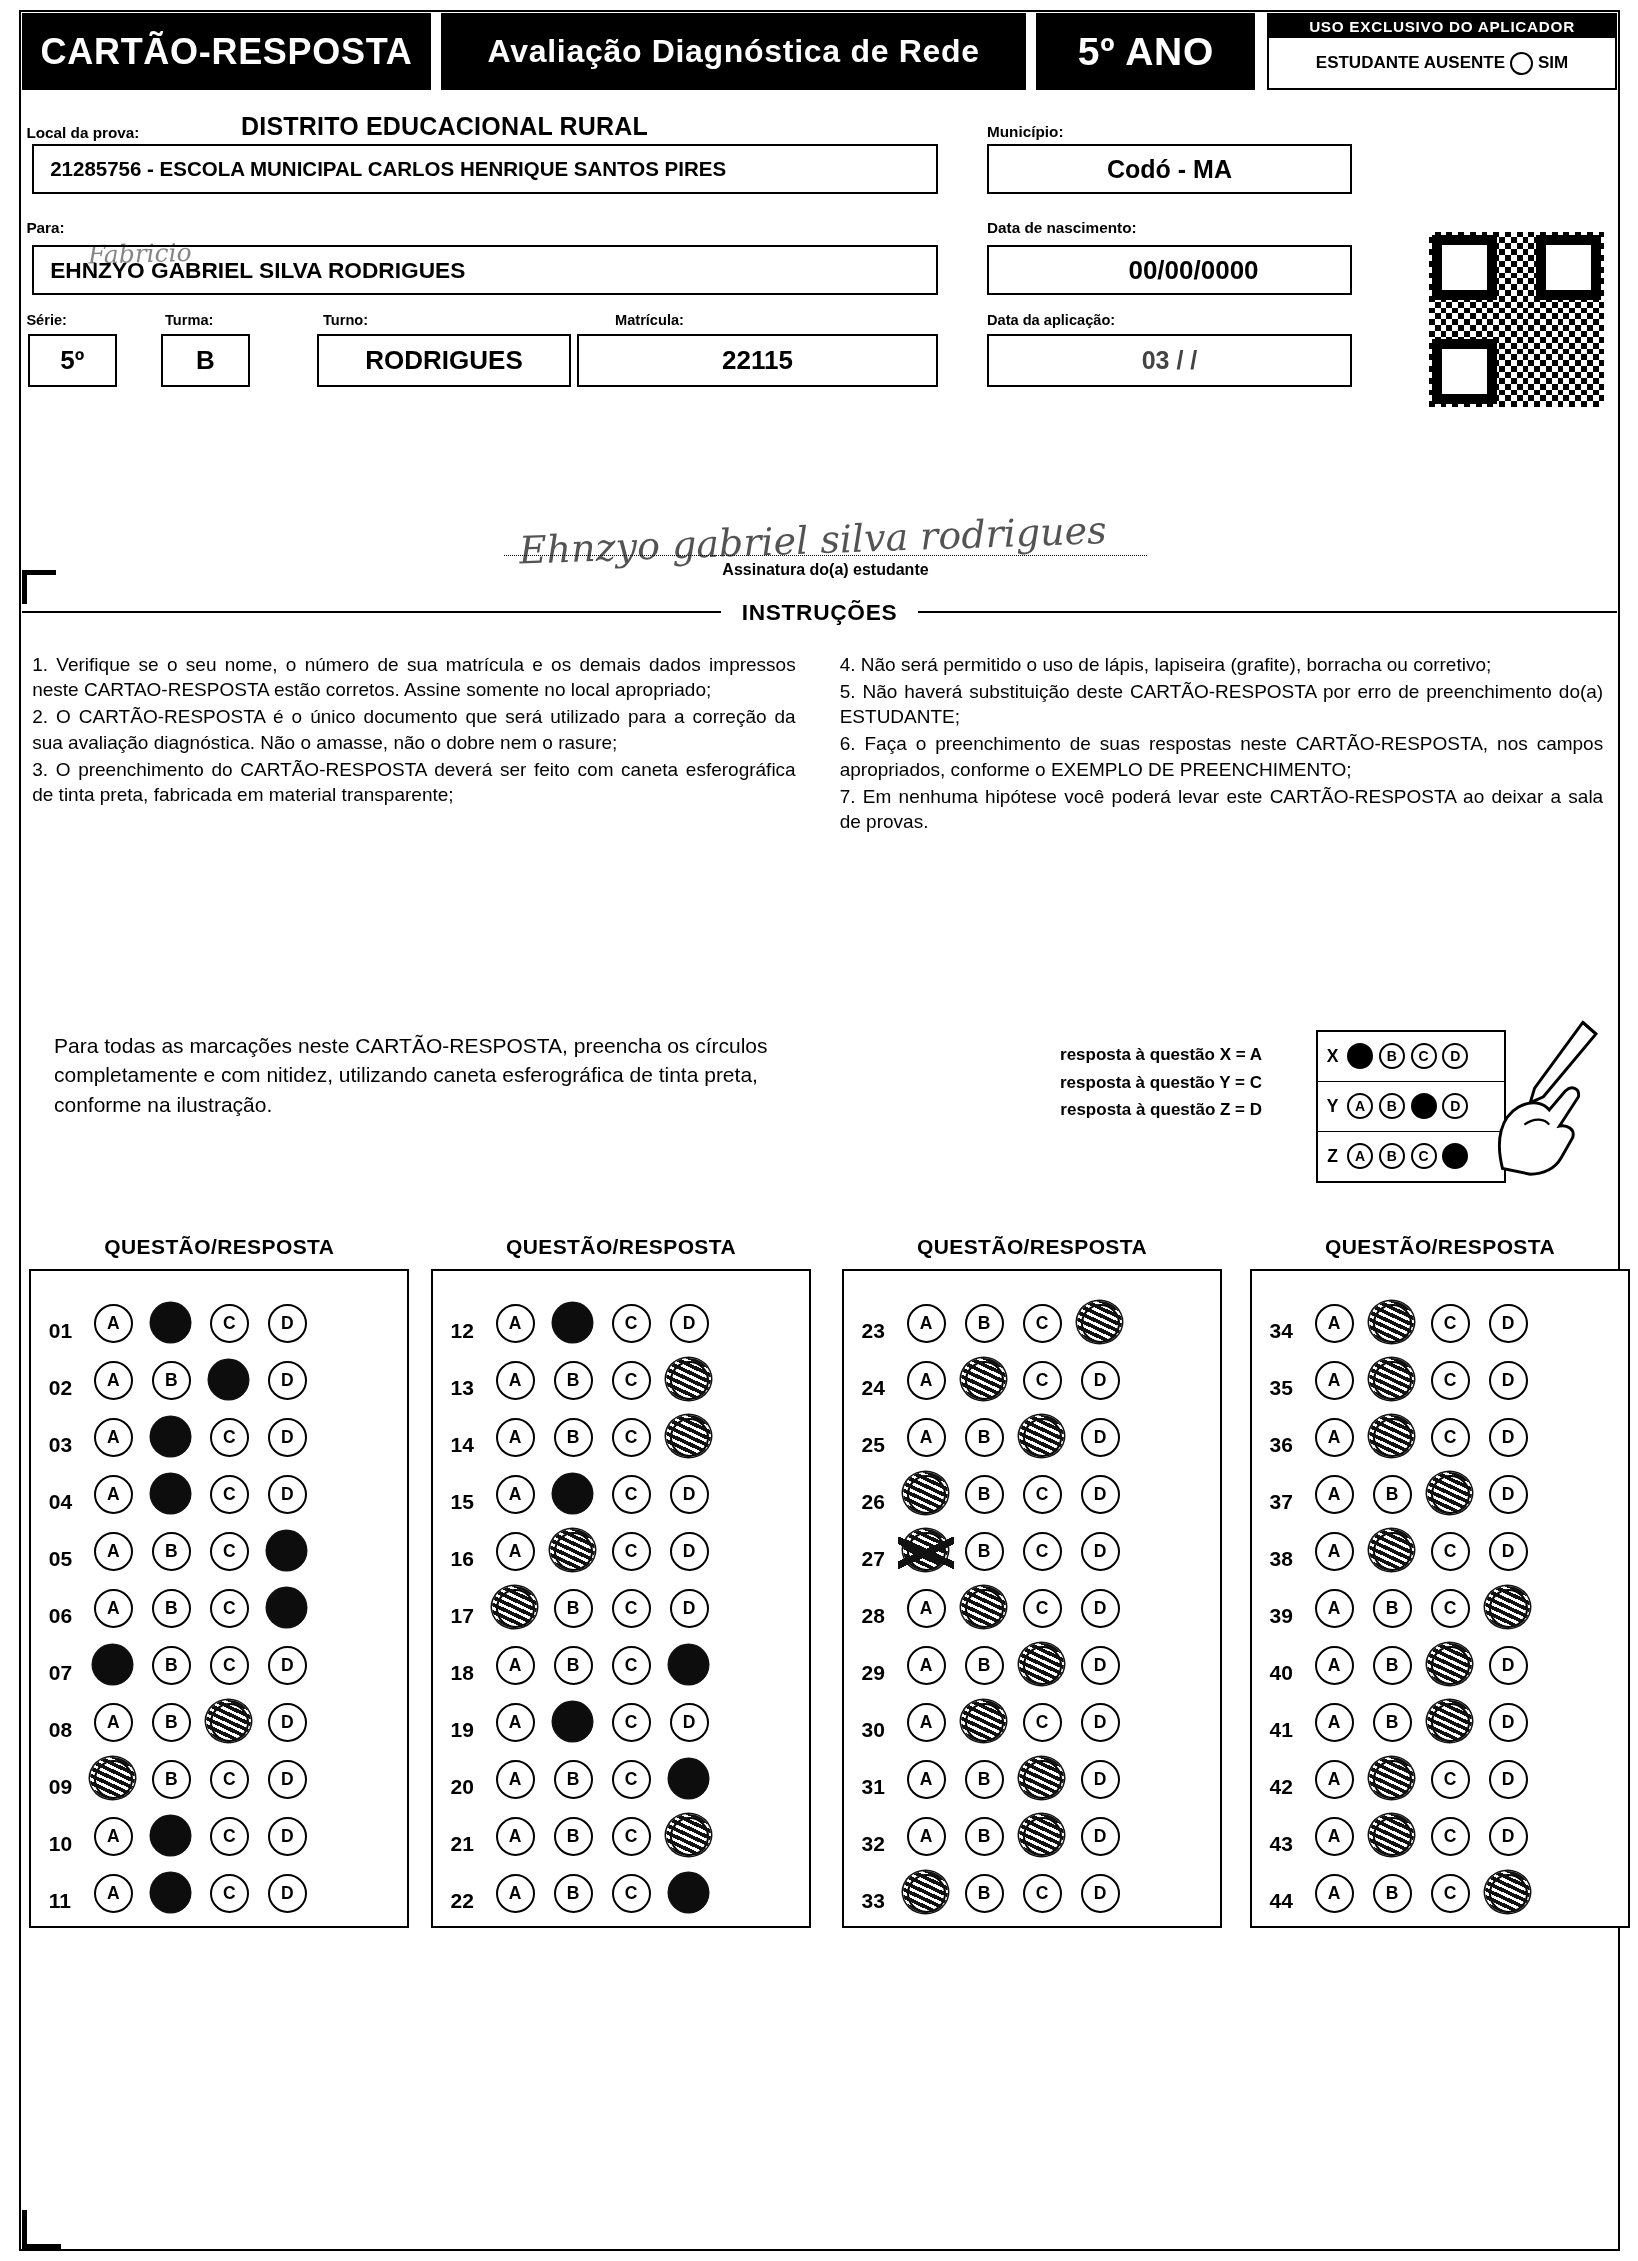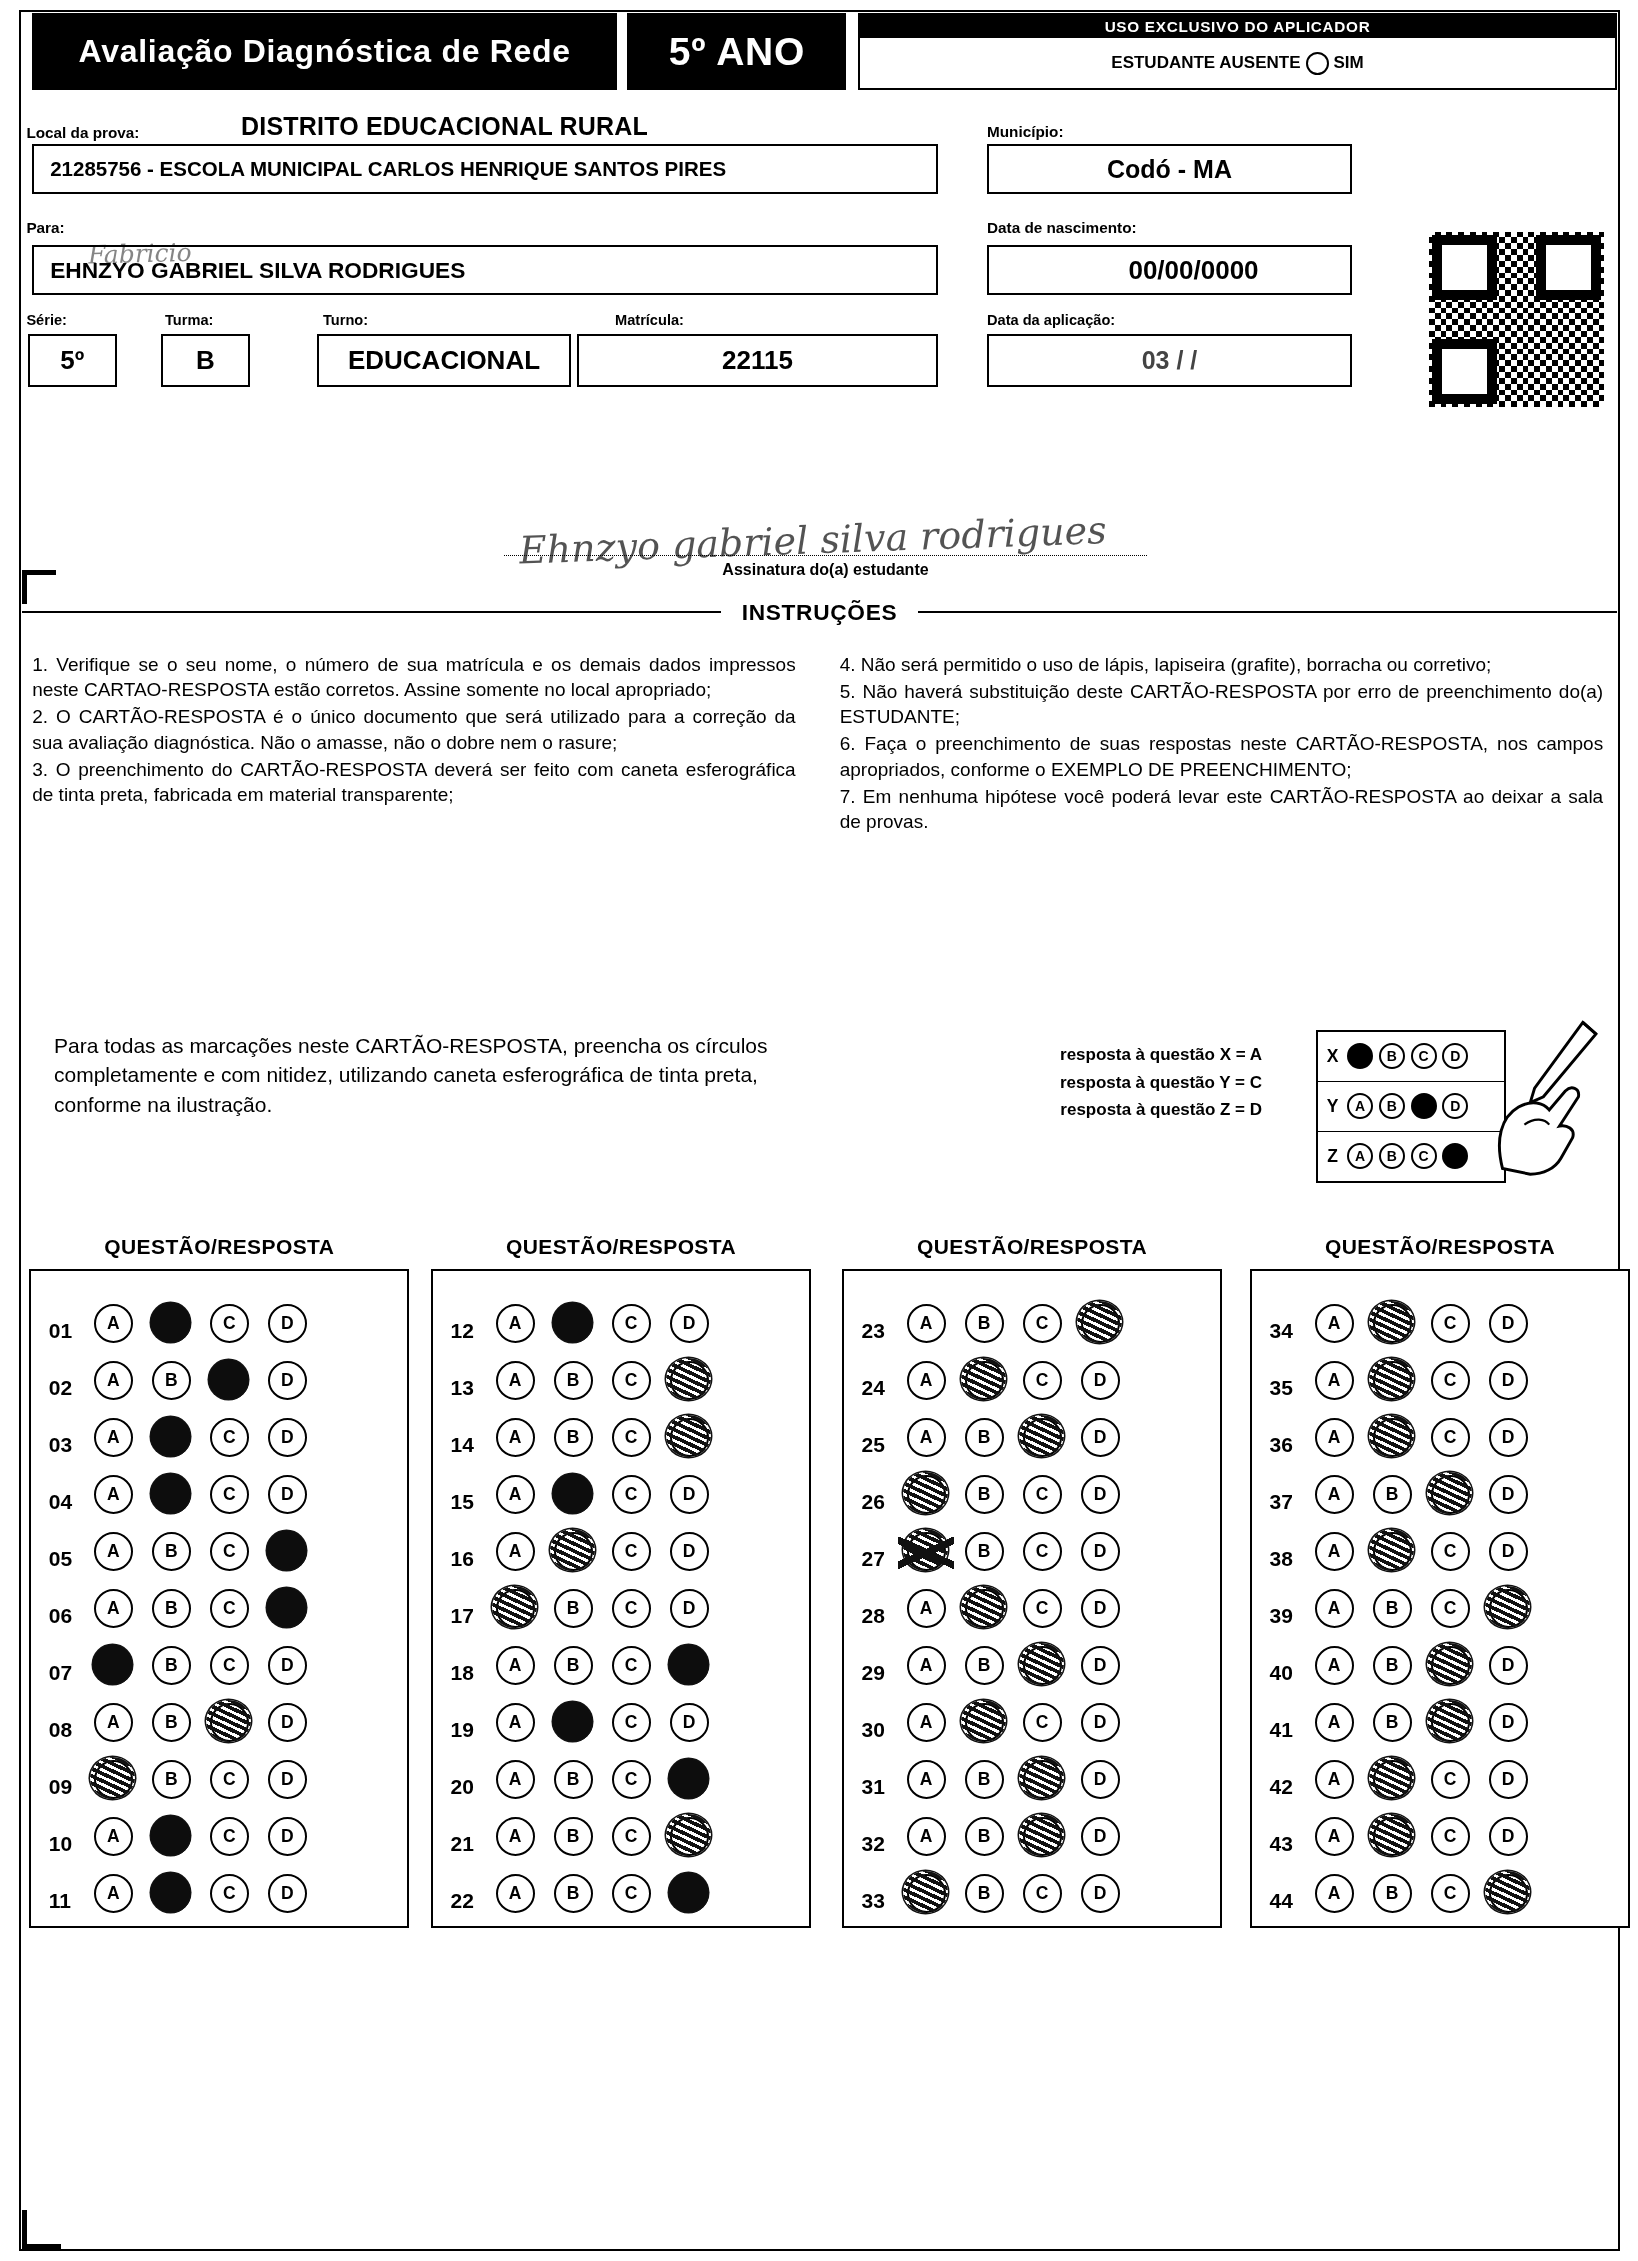--- a/index.html
+++ b/index.html
@@ -207,20 +207,21 @@
     border-left:5.8px solid #000;border-bottom:5.8px solid #000;
   }
 </style>
 </head>
 <body>
 
 <div class="sheet">
   <div class="outer-frame"></div>
 
   <div class="header">
+    <div class="hdr-black hdr-cartao">CARTÃO-RESPOSTA</div>
     <div class="hdr-gap"></div>
     <div class="hdr-black hdr-aval">Avaliação Diagnóstica de Rede</div>
     <div class="hdr-gap"></div>
     <div class="hdr-black hdr-ano">5º ANO</div>
     <div class="hdr-right">
       <div class="hdr-right-top">USO EXCLUSIVO DO APLICADOR</div>
       <div class="hdr-right-bot">
         <span>ESTUDANTE AUSENTE</span>
         <span class="circ-open"></span>
         <span>SIM</span>
@@ -243,21 +244,21 @@
     <div id="nasc-label">Data de nascimento:</div>
     <div class="box" id="nasc-box">00/00/0000</div>
 
     <div class="lbl-sm" id="serie-label">Série:</div>
     <div class="box" id="serie-box">5º</div>
 
     <div class="lbl-sm" id="turma-label">Turma:</div>
     <div class="box" id="turma-box">B</div>
 
     <div class="lbl-sm" id="turno-label">Turno:</div>
-    <div class="box" id="turno-box">EDUCACIONAL</div>
+    <div class="box" id="turno-box">RODRIGUES</div>
 
     <div class="lbl-sm" id="matric-label">Matrícula:</div>
     <div class="box" id="matric-box">22115</div>
 
     <div class="lbl-sm" id="aplic-label">Data da aplicação:</div>
     <div class="box" id="aplic-box">03 /       /</div>
 
     <div class="qr">
         <div class="qr-corner3"></div>
       </div>

